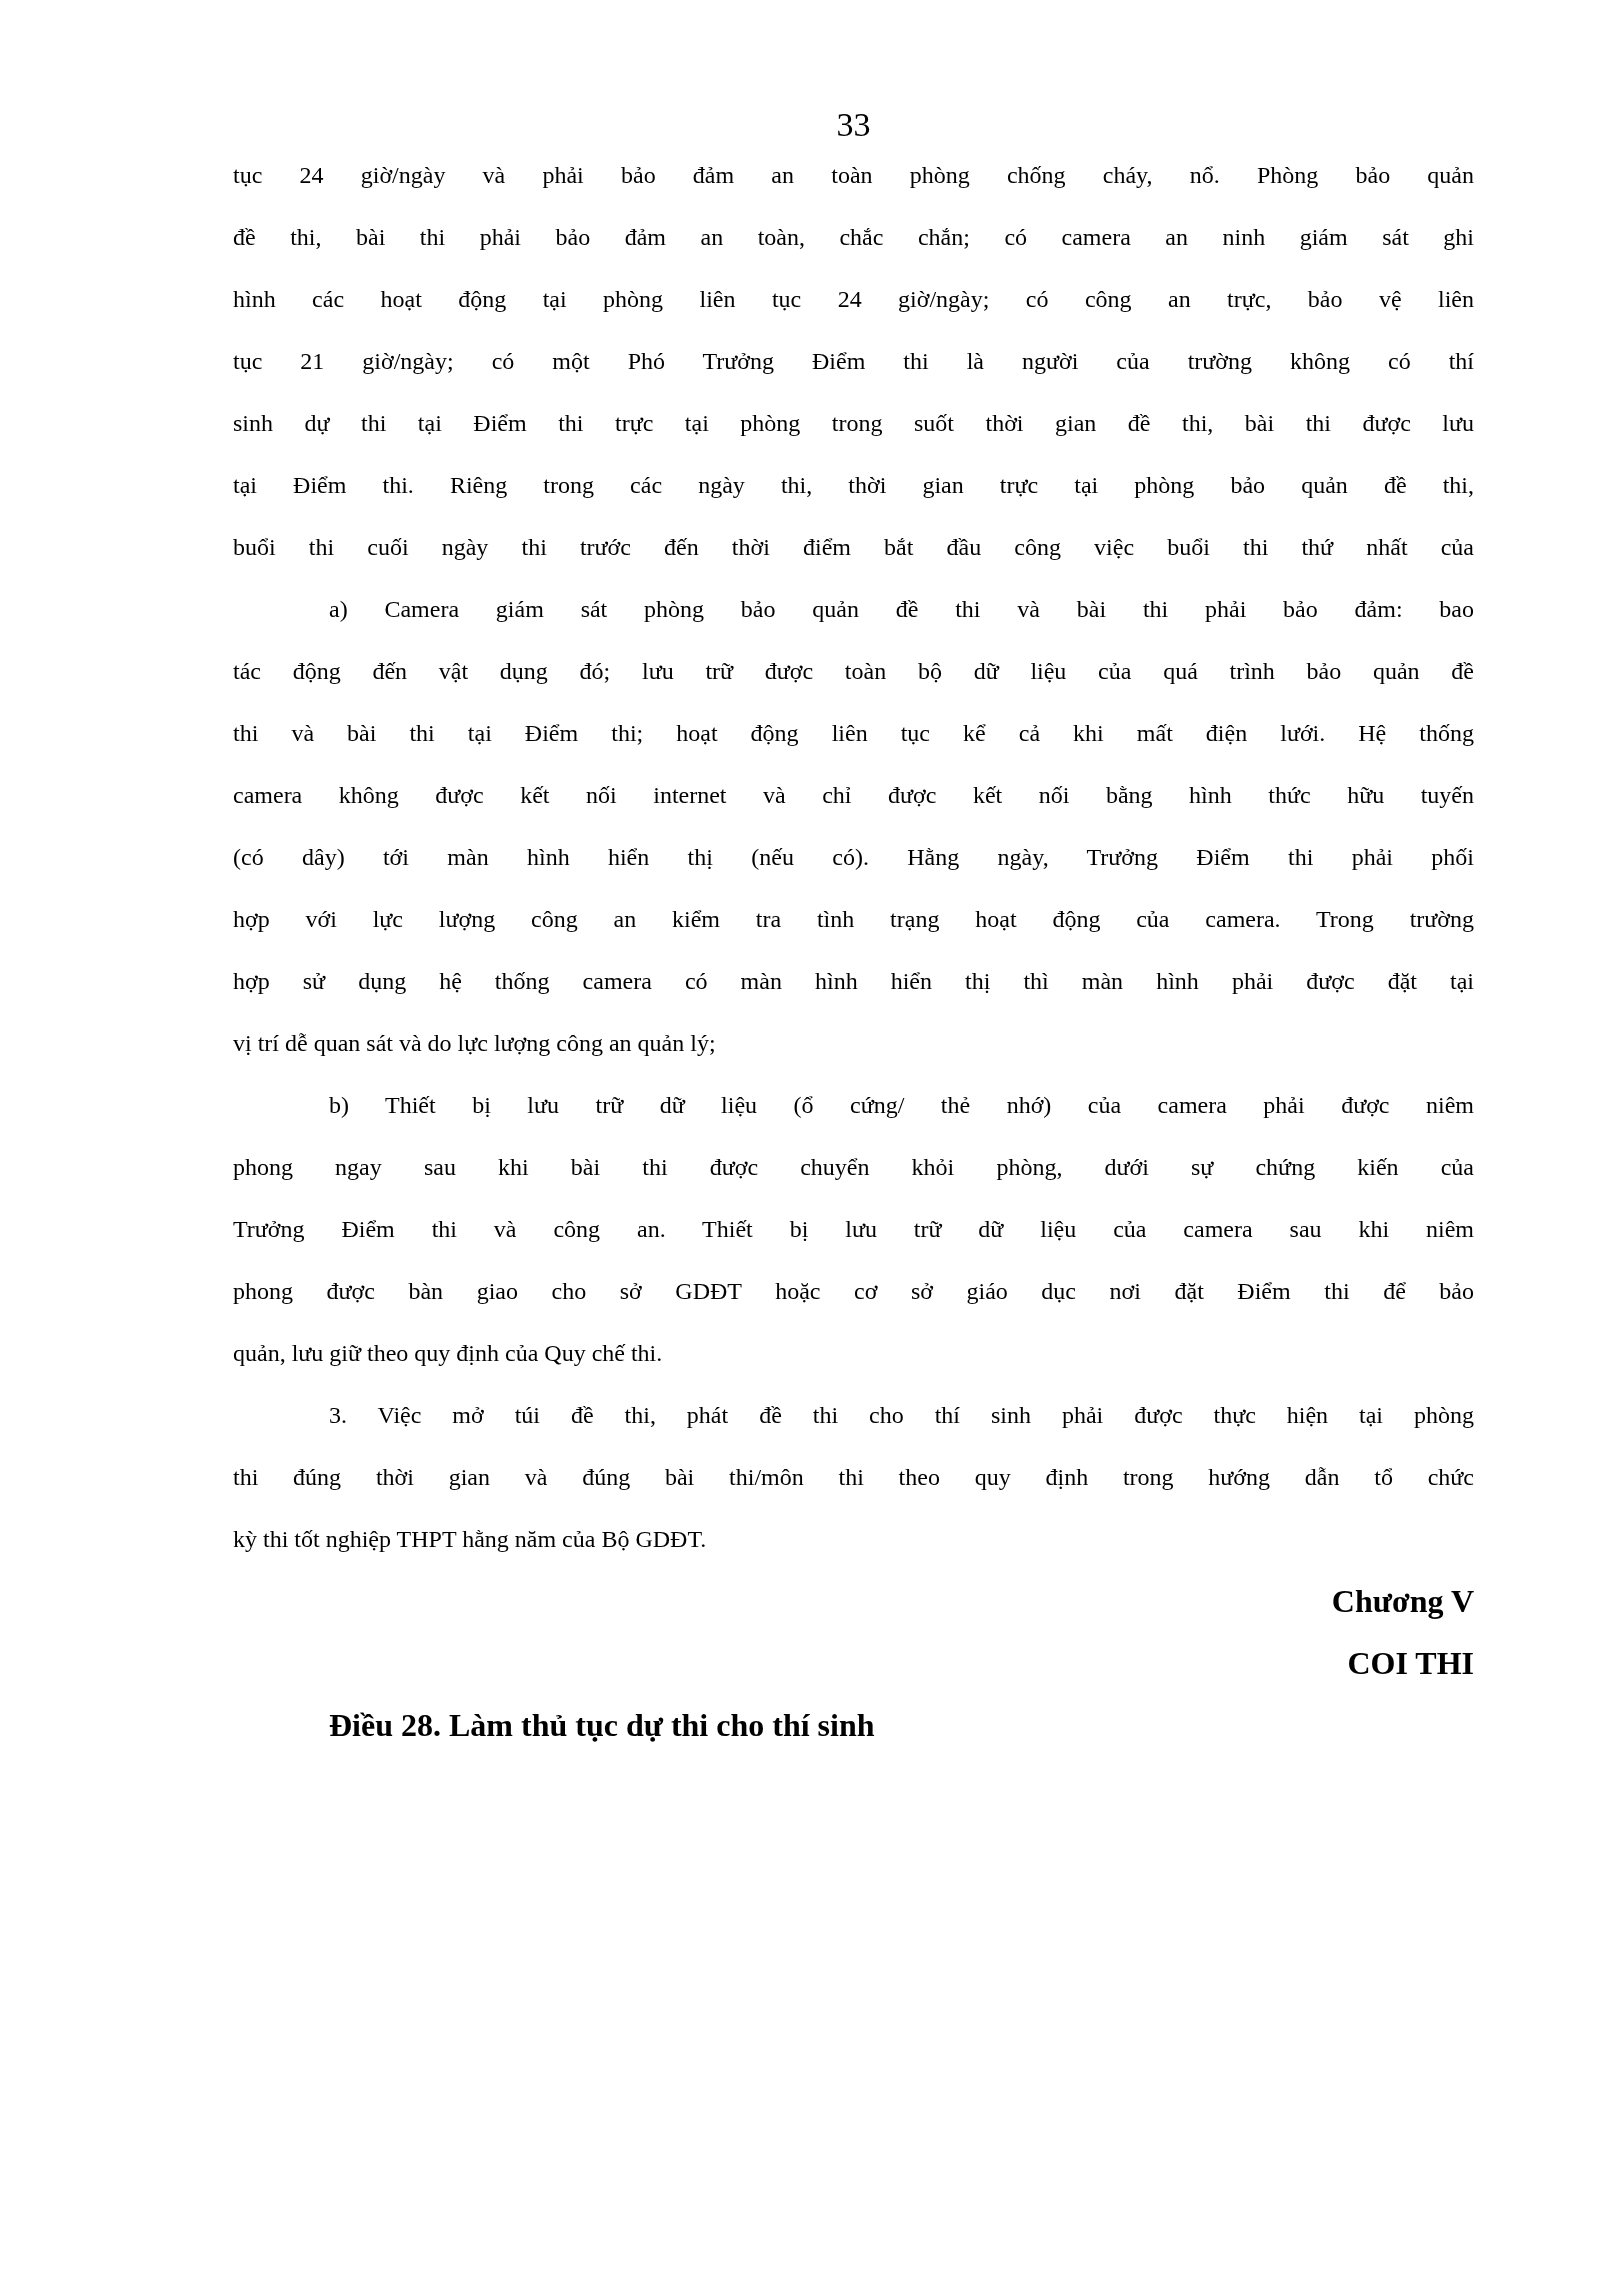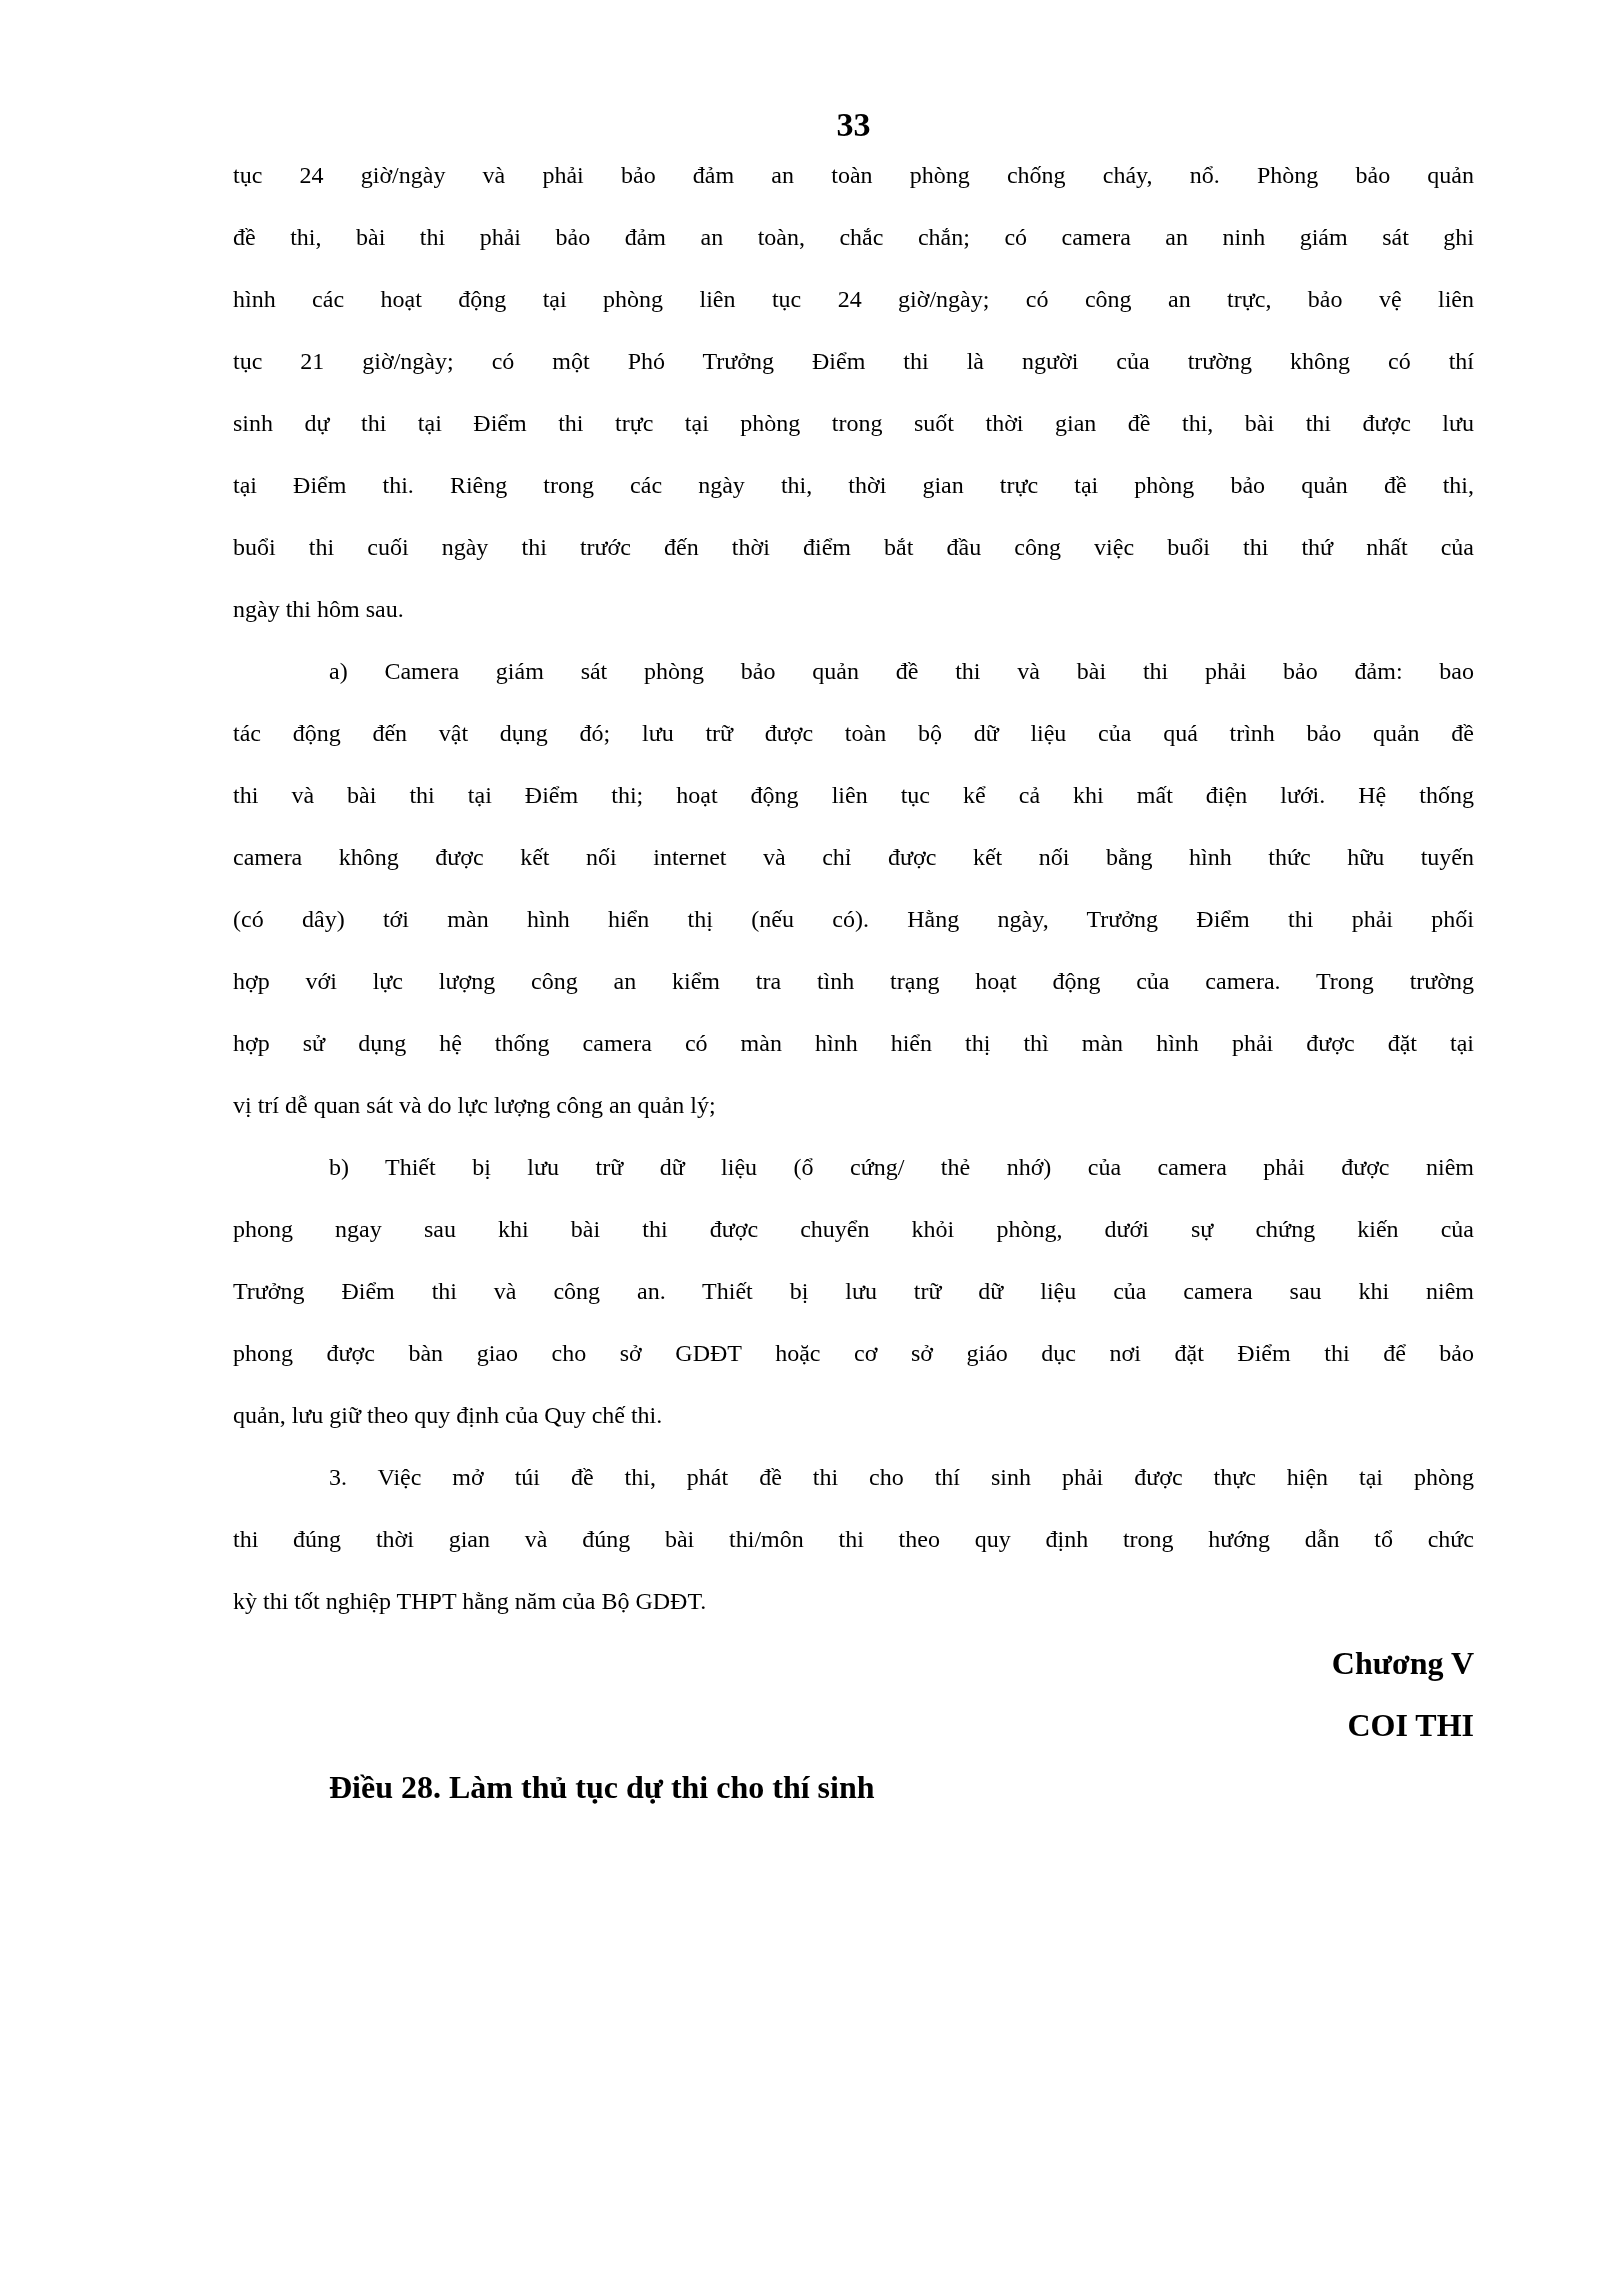--- a/index.html
+++ b/index.html
@@ -18,21 +18,20 @@
   }
   .pageno {
     position: absolute;
     top: 99px;
     left: 233px;
     width: 1241px;
     height: 52px;
     line-height: 52px;
     text-align: center;
     font-size: 34px;
-    font-weight: bold;
   }
   .content {
     position: absolute;
     top: 144px;
     left: 233px;
     width: 1241px;
   }
   .line {
     font-size: 24px;
     line-height: 62px;
@@ -68,21 +67,20 @@
 <div class="page">
   <div class="pageno">33</div>
   <div class="content" id="document-body">
       <div class="line fill">tục 24 giờ/ngày và phải bảo đảm an toàn phòng chống cháy, nổ. Phòng bảo quản</div>
       <div class="line fill">đề thi, bài thi phải bảo đảm an toàn, chắc chắn; có camera an ninh giám sát ghi</div>
       <div class="line fill">hình các hoạt động tại phòng liên tục 24 giờ/ngày; có công an trực, bảo vệ liên</div>
       <div class="line fill">tục 21 giờ/ngày; có một Phó Trưởng Điểm thi là người của trường không có thí</div>
       <div class="line fill">sinh dự thi tại Điểm thi trực tại phòng trong suốt thời gian đề thi, bài thi được lưu</div>
       <div class="line fill">tại Điểm thi. Riêng trong các ngày thi, thời gian trực tại phòng bảo quản đề thi,</div>
       <div class="line fill">buổi thi cuối ngày thi trước đến thời điểm bắt đầu công việc buổi thi thứ nhất của</div>
-      <div class="line">ngày thi hôm sau.</div>
       <div class="line indent fill">a) Camera giám sát phòng bảo quản đề thi và bài thi phải bảo đảm: bao</div>
       <div class="line fill">tác động đến vật dụng đó; lưu trữ được toàn bộ dữ liệu của quá trình bảo quản đề</div>
       <div class="line fill">thi và bài thi tại Điểm thi; hoạt động liên tục kể cả khi mất điện lưới. Hệ thống</div>
       <div class="line fill">camera không được kết nối internet và chỉ được kết nối bằng hình thức hữu tuyến</div>
       <div class="line fill">(có dây) tới màn hình hiển thị (nếu có). Hằng ngày, Trưởng Điểm thi phải phối</div>
       <div class="line fill">hợp với lực lượng công an kiểm tra tình trạng hoạt động của camera. Trong trường</div>
       <div class="line fill">hợp sử dụng hệ thống camera có màn hình hiển thị thì màn hình phải được đặt tại</div>
       <div class="line">vị trí dễ quan sát và do lực lượng công an quản lý;</div>
       <div class="line indent fill">b) Thiết bị lưu trữ dữ liệu (ổ cứng/ thẻ nhớ) của camera phải được niêm</div>
       <div class="line fill">phong ngay sau khi bài thi được chuyển khỏi phòng, dưới sự chứng kiến của</div>

